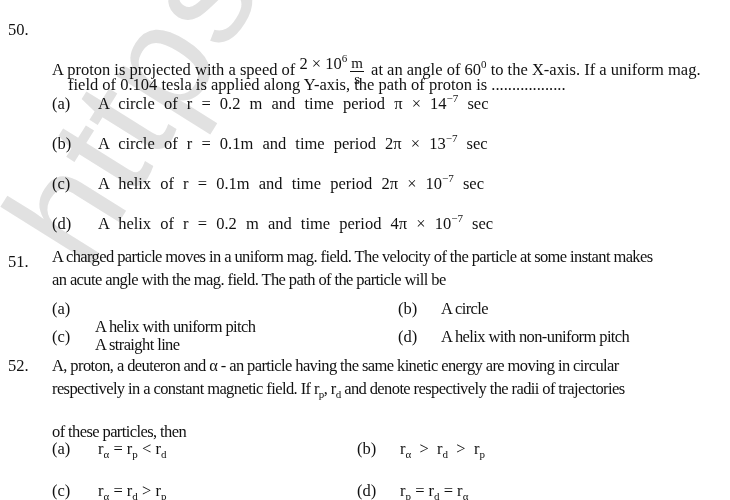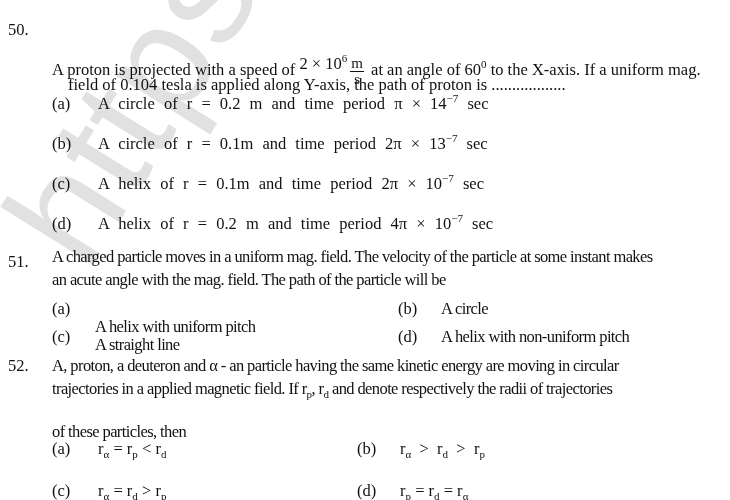--- a/index.html
+++ b/index.html
@@ -88,21 +88,21 @@
     </div>
   </div>
 
   <div>
     <span class="abs qnum" style="left:8px; top:356px;">52.</span>
     <div class="abs cond" style="left:52px; top:356px;">
       <span>A, proton, a deuteron and</span>
       <span>α</span>
       <span>- an particle having the same kinetic energy are moving in circular</span>
     </div>
-    <div class="abs cond" style="left:52px; top:379px;"><span>trajectories in a applied magnetic field. If r</span><sub>p</sub><span>, r</span><sub>d</sub> <span>and denote respectively the radii of trajectories</span></div>
+    <div class="abs cond" style="left:52px; top:379px;"><span>respectively in a constant magnetic field. If r</span><sub>p</sub><span>, r</span><sub>d</sub> <span>and denote respectively the radii of trajectories</span></div>
     <div class="abs cond" style="left:52px; top:402px;margin-top:20px;">of these particles, then</div>
 
     <div>
       <span class="abs opt-lbl" style="left:52px; top:439px;">(a)</span>
       <span class="abs math" style="left:98px; top:439px;"><span>r</span><sub>α</sub><span> = r</span><sub>p</sub><span> &lt; r</span><sub>d</sub></span>
     </div>
     <div>
       <span class="abs opt-lbl" style="left:357px; top:439px;">(b)</span>
       <span class="abs math" style="left:400px; top:439px; white-space:pre;"><span>r</span><sub>α</sub><span>  &gt;  r</span><sub>d</sub><span>  &gt;  r</span><sub>p</sub></span>
     </div>

